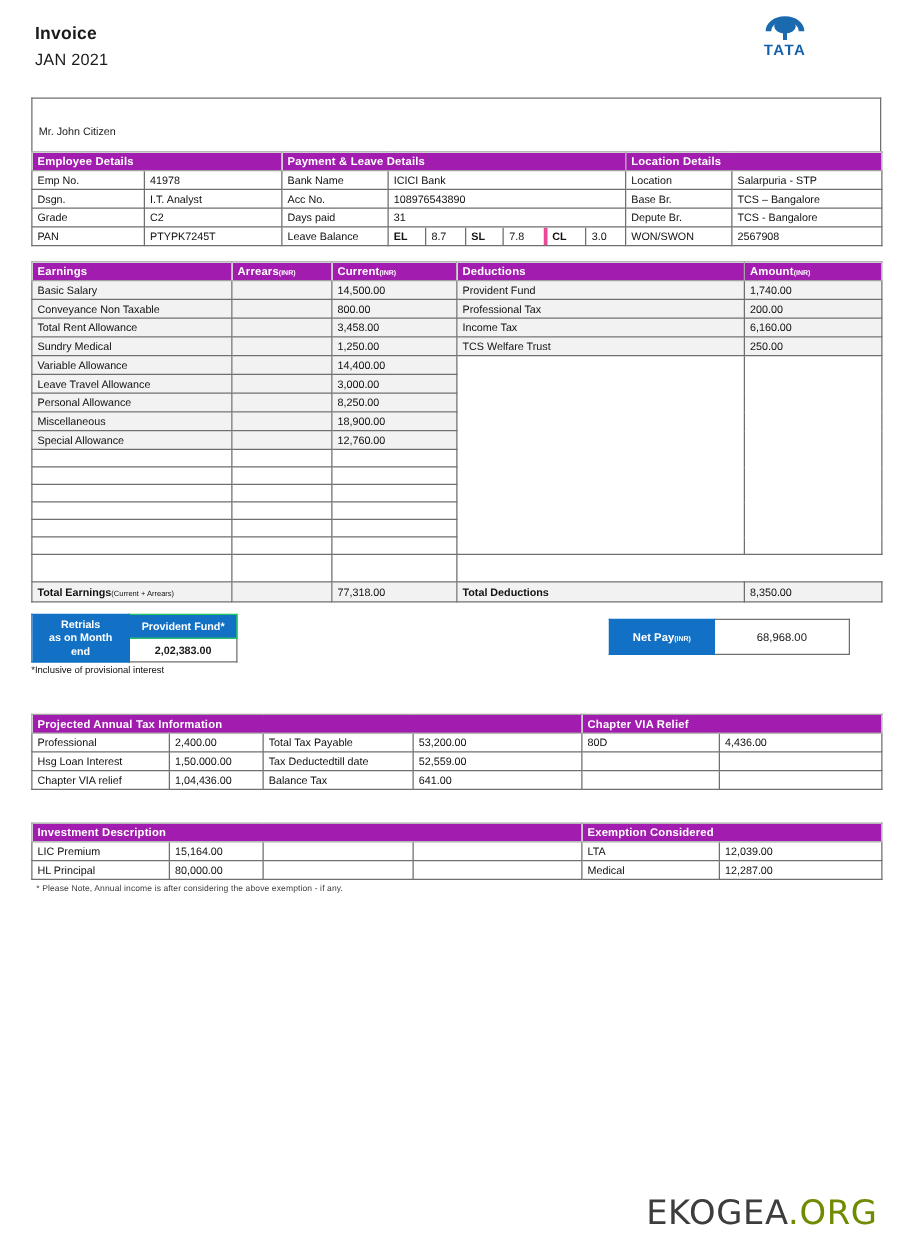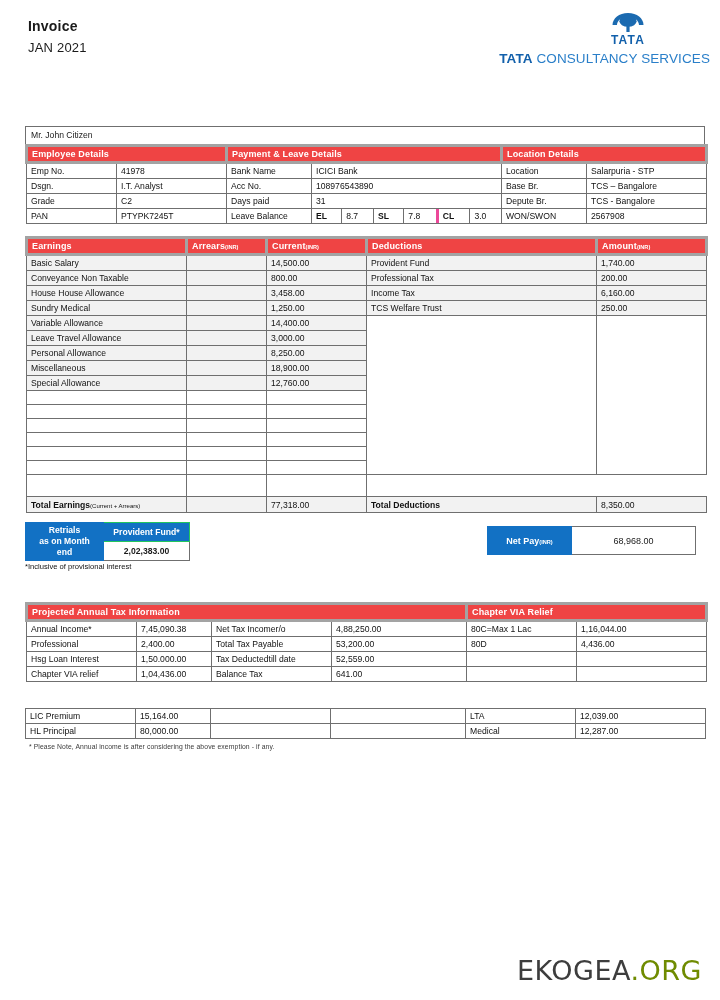--- a/index.html
+++ b/index.html
@@ -49,32 +49,32 @@
     padding: 2px 4px;
     height: 14px;
     vertical-align: middle;
     color: #111;
     font-weight: normal;
     text-align: left;
     overflow: hidden;
     white-space: nowrap;
   }
   .hdr td, .hdr th {
-    background: #ef4444; color: #ffffff; font-weight: bold;
-    font-size: 9px; border: 3px solid #a3a3a3;
+    background: #a21caf; color: #ffffff; font-weight: bold;
+    font-size: 9px; border: 1px solid #a3a3a3;
     letter-spacing: .15px;
   }
   .sub { font-size: 5.6px; font-weight: bold; letter-spacing: 0; }
   .num { text-align: right; }
   .cen { text-align: center; }
   .shade { background: #f2f2f2; }
   .nameline {
     width: 680px; margin-left: 25px;
     border: 1px solid #6f6f6f; border-bottom: none;
-    font-size: 8.6px; padding: 3px 5px; height: 18px; margin-top: 48px;
+    font-size: 8.6px; padding: 21px 5px; height: 18px;
   }
   .gap20 { height: 20px; }
 
   
   .earn-wrap { margin-top: 12px; }
   .earn td { height: 14px; }
   .earn .blankrow td { height: 14px; }
 
   
   .midrow { position: relative; height: 56px; margin-top: 9px; }
@@ -99,21 +99,21 @@
   }
   .netpay {
     position: absolute; left: 487px; top: 4px;
     border-collapse: collapse;
   }
   .netpay td { border: 1px solid #6f6f6f; font-size: 9px; height: 28px; }
   .netpay .lbl {
     background: #1271c4; color: #fff; font-weight: bold;
     text-align: center; width: 84px; border: 1px solid #1271c4;
   }
-  .netpay .val { text-align: center; width: 124px; font-size: 9px; }
+  .netpay .val { text-align: center; width: 108px; font-size: 9px; }
 
   
   .note {
     margin-left: 29px; margin-top: 4px;
     font-size: 6.8px; color: #3b3b3b; letter-spacing: .1px;
   }
 
   
   .watermark {
     position: absolute; right: 18px; bottom: 14px;
@@ -134,21 +134,20 @@
 
     <div class="brandblock">
       <div class="tata-logo-wrap">
         <svg class="tata-mark" width="34" height="22" viewBox="0 0 34 22">
           <path d="M17 1 C8 1 1.5 6.5 1.5 13 L6 13 C6 8.6 10.7 5 17 5 C23.3 5 28 8.6 28 13 L32.5 13 C32.5 6.5 26 1 17 1 Z" fill="#1b6ab0"></path>
           <ellipse cx="17" cy="9.2" rx="8.6" ry="5.6" fill="#1b6ab0"></ellipse>
           <rect x="15.4" y="9" width="3.2" height="11" fill="#1b6ab0"></rect>
         </svg>
         <div class="tata-word">TATA</div>
       </div>
-      <div class="tcs-line"><span class="bold">TATA</span><span> CONSULTANCY SERVICES</span></div>
     </div>
   </div>
 
   <div class="nameline">Mr. John Citizen</div>
 
   <table class="tbl">
     <colgroup>
       <col style="width:90px">
         <col style="width:110px">
       <col style="width:85px">
@@ -236,21 +235,21 @@
       <td class="shade num">1,740.00</td>
     </tr>
     <tr>
       <td class="shade">Conveyance Non Taxable</td>
       <td class="shade num"></td>
       <td class="shade num">800.00</td>
       <td class="shade">Professional Tax</td>
       <td class="shade num">200.00</td>
     </tr>
     <tr>
-      <td class="shade">House House Allowance</td>
+      <td class="shade">Total Rent Allowance</td>
       <td class="shade num"></td>
       <td class="shade num">3,458.00</td>
       <td class="shade">Income Tax</td>
       <td class="shade num">6,160.00</td>
     </tr>
     <tr>
       <td class="shade">Sundry Medical</td>
       <td class="shade num"></td>
       <td class="shade num">1,250.00</td>
       <td class="shade">TCS Welfare Trust</td>
@@ -369,28 +368,20 @@
         <col style="width:135px">
       <col style="width:110px">
         <col style="width:130px">
     </colgroup>
     <tbody>
         <tr class="hdr">
       <td colspan="4">Projected Annual Tax Information</td>
       <td colspan="2">Chapter VIA Relief</td>
     </tr>
     <tr>
-      <td>Annual Income*</td>
-      <td class="num">7,45,090.38</td>
-      <td>Net Tax Incomer/o</td>
-      <td class="num">4,88,250.00</td>
-      <td>80C=Max 1 Lac</td>
-      <td class="num">1,16,044.00</td>
-    </tr>
-    <tr>
       <td>Professional</td>
       <td class="num">2,400.00</td>
       <td>Total Tax Payable</td>
       <td class="num">53,200.00</td>
       <td>80D</td>
       <td class="num">4,436.00</td>
     </tr>
     <tr>
       <td>Hsg Loan Interest</td>
       <td class="num">1,50.000.00</td>
@@ -415,20 +406,24 @@
   <table class="tbl" style="margin-top:6px">
     <colgroup>
       <col style="width:110px">
         <col style="width:75px">
       <col style="width:120px">
         <col style="width:135px">
       <col style="width:110px">
         <col style="width:130px">
     </colgroup>
     <tbody>
+        <tr class="hdr">
+      <td colspan="4">Investment Description</td>
+      <td colspan="2">Exemption Considered</td>
+    </tr>
     <tr>
       <td>LIC Premium</td>
       <td class="num">15,164.00</td>
       <td></td>
       <td></td>
       <td>LTA</td>
       <td class="num">12,039.00</td>
     </tr>
     <tr>
       <td>HL Principal</td>

